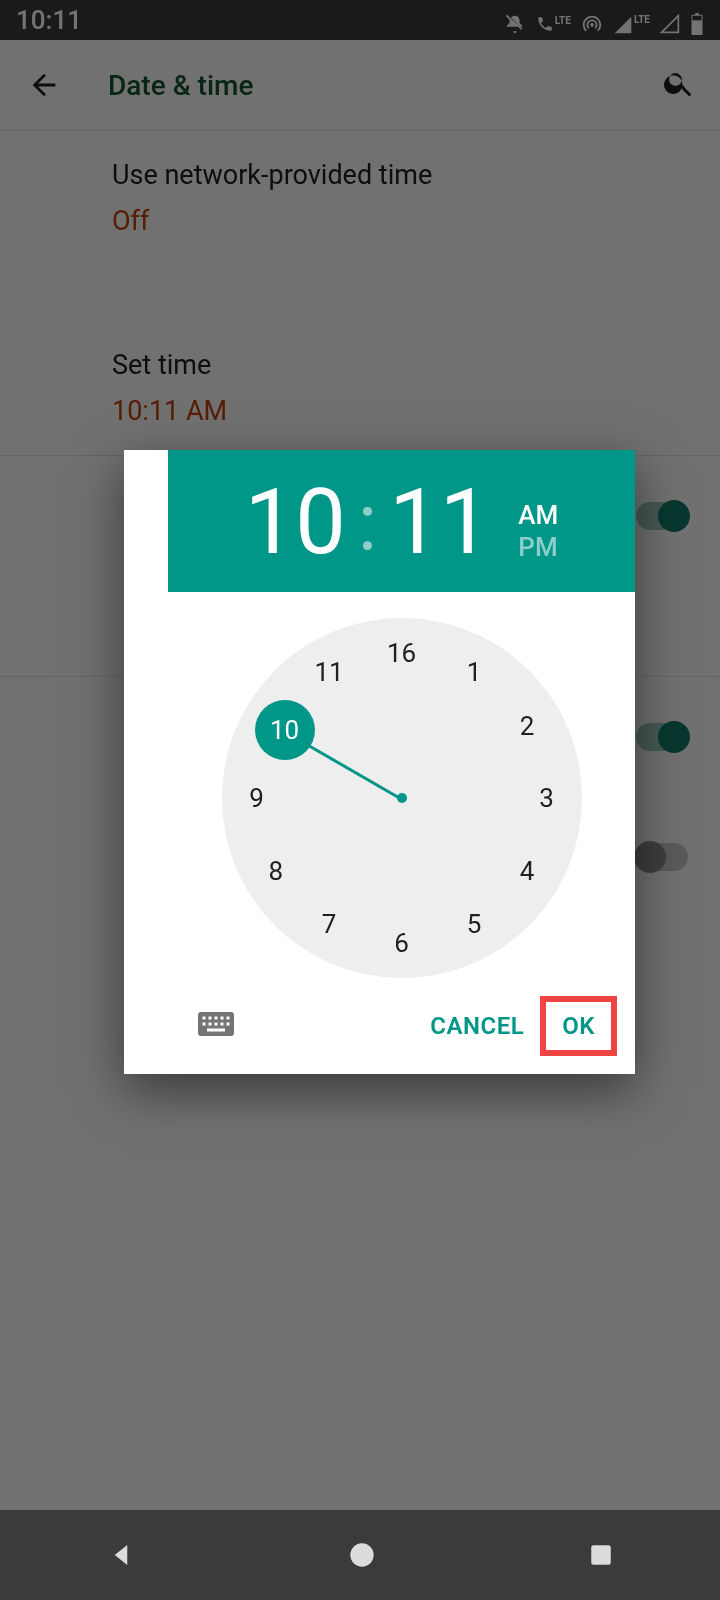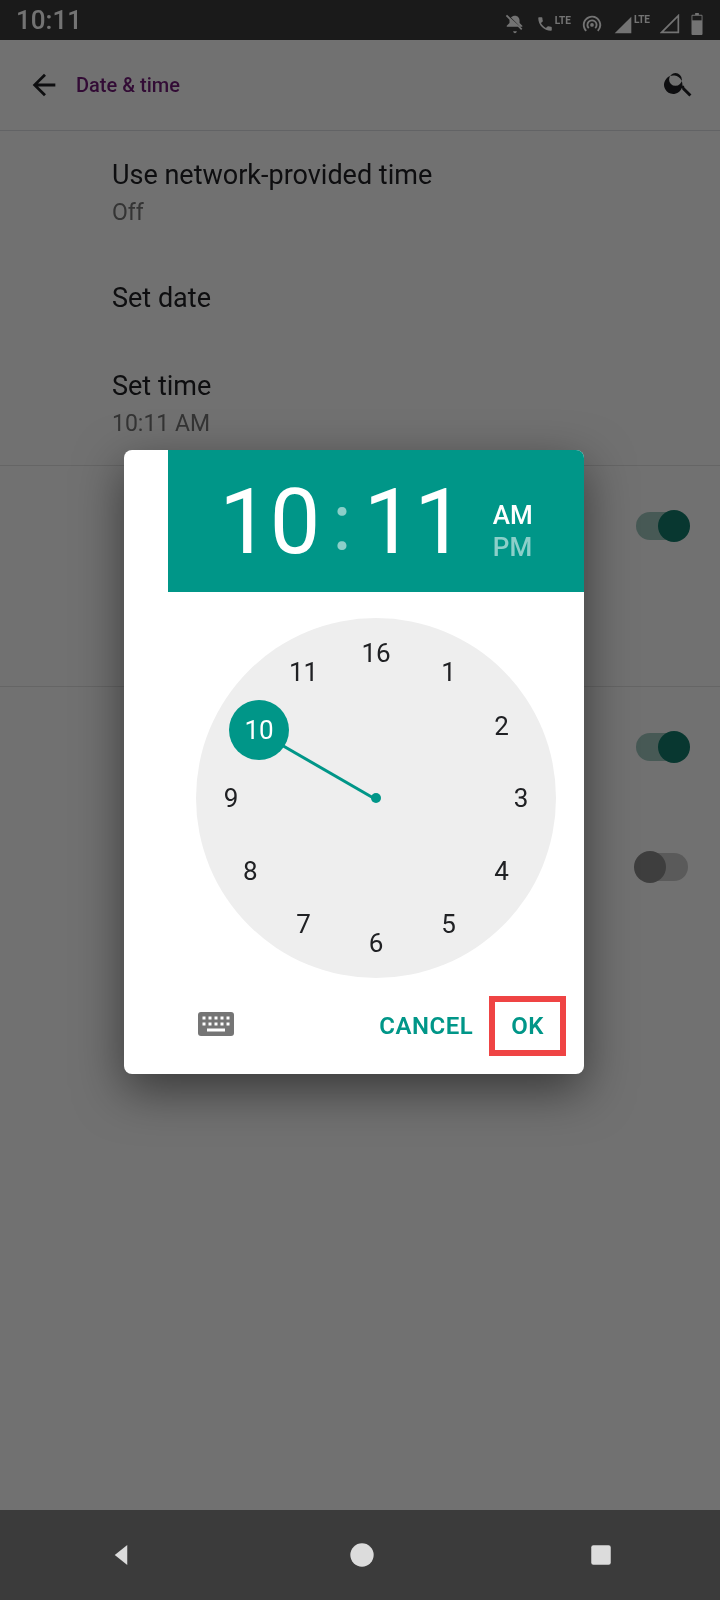--- a/index.html
+++ b/index.html
@@ -7,43 +7,43 @@
   .screen { position:relative; width:720px; height:1600px; background:#fafafa; }
 
   
   .statusbar { position:relative; height:40px; background:#3b3b3b; color:#fff; display:flex; align-items:center; padding:0 16px; font-size:26px; font-weight:500; }
   .statusbar .right { position:absolute; right:16px; top:0; height:48px; display:flex; align-items:center; gap:10px; }
   .statusbar svg { display:block; }
 
   
   .actionbar { height:90px; display:flex; align-items:center; padding:0 24px; }
   .actionbar .back { width:40px; height:40px; display:flex; align-items:center; justify-content:center; }
-  .actionbar .title { font-size:20px; font-weight:500; color:#701a75; margin-left:12px; }
+  .actionbar .title { font-size:28px; font-weight:500; color:#14532d; margin-left:44px; }
   .actionbar .spacer { flex:1; }
   .divider { height:1px; background:#dadce0; }
 
   
   .list { padding-top:0; }
   .item { padding:28px 24px 28px 112px; position:relative; }
   .item .primary   { font-size:27px; color:#202124; }
-  .item .secondary { font-size:23px; color:#737373; margin-top:8px; }
+  .item .secondary { font-size:27px; color:#c2410c; margin-top:14px; }
   .toggleRow .switch { position:absolute; right:32px; top:50%; transform:translateY(-50%); }
   .hr { height:1px; background:#e0e0e0; margin:0; }
 
   
   .switch { width:52px; height:28px; border-radius:14px; background:#9ec5bd; position:relative; }
   .switch .thumb { position:absolute; right:-2px; top:-2px; width:32px; height:32px; border-radius:50%; background:#137a6a; }
   .switch.off { background:#c7c7c7; }
   .switch.off .thumb { left:-2px; right:auto; background:#8a8a8a; }
 
   
   .scrim { position:absolute; inset:0; background:rgba(0,0,0,0.55); }
 
   
-  .dialog { position:absolute; left:124px; top:450px; width:460px; background:#fff; border-radius:8px; box-shadow:0 16px 48px rgba(0,0,0,0.5); overflow:hidden;padding-left:44px; }
+  .dialog { position:absolute; left:124px; top:450px; width:511px; background:#fff; border-radius:0; box-shadow:0 16px 48px rgba(0,0,0,0.5); overflow:hidden;padding-left:44px; }
 
   .dialog-header { background:#009688; padding:28px 20px 24px; display:flex; align-items:center; justify-content:center; gap:10px; }
   .time-big { font-size:90px; color:#fff; font-weight:400; line-height:1; }
   .colon { color:rgba(255,255,255,0.55); font-size:80px; padding:0 2px; }
   .ampm { display:flex; flex-direction:column; margin-left:18px; gap:2px; }
   .ampm div { font-size:26px; color:rgba(255,255,255,0.55); font-weight:500; }
   .ampm .sel { color:#fff;margin-top:16px; }
 
   .clock-wrap { padding:26px 20px 8px; display:flex; justify-content:center; }
   .clock { position:relative; width:360px; height:360px; }
@@ -115,21 +115,20 @@
     </div>
   </div>
   <div class="divider"></div>
 
   <div class="list">
     <div class="item">
       <div class="primary">Use network-provided time</div>
       <div class="secondary">Off</div>
     </div>
     <div class="item">
-      <div class="primary">Set date</div>
     </div>
     <div class="item">
       <div class="primary">Set time</div>
       <div class="secondary">10:11 AM</div>
     </div>
     <div class="hr"></div>
     <div class="item toggleRow" style="height:120px;">
       <div class="switch">
           <div class="thumb"></div>
         </div>

